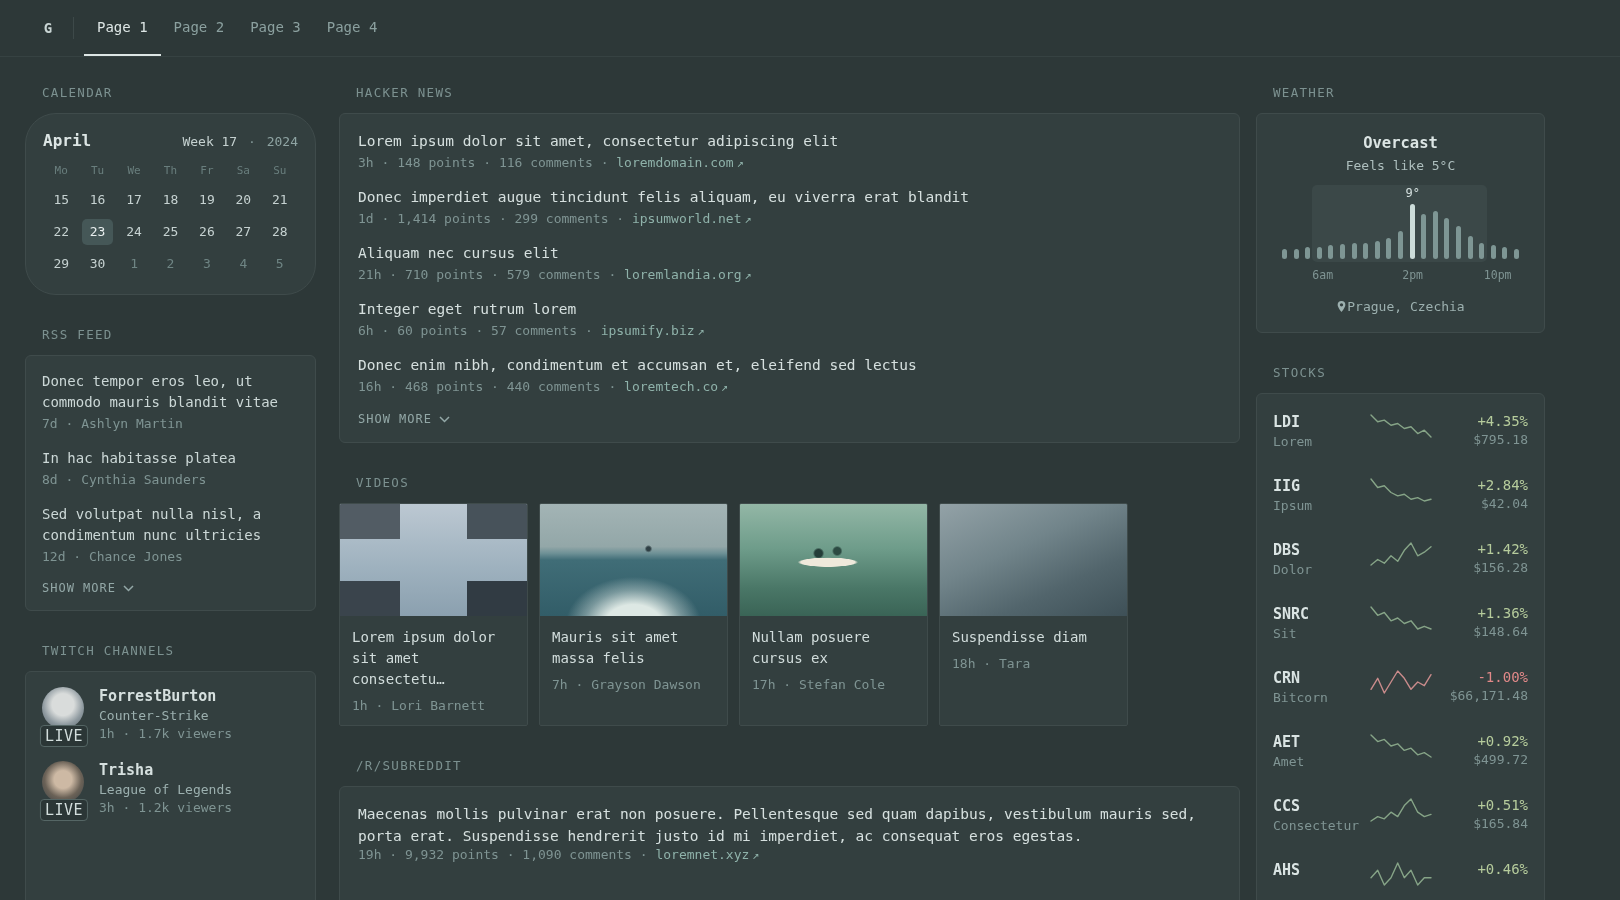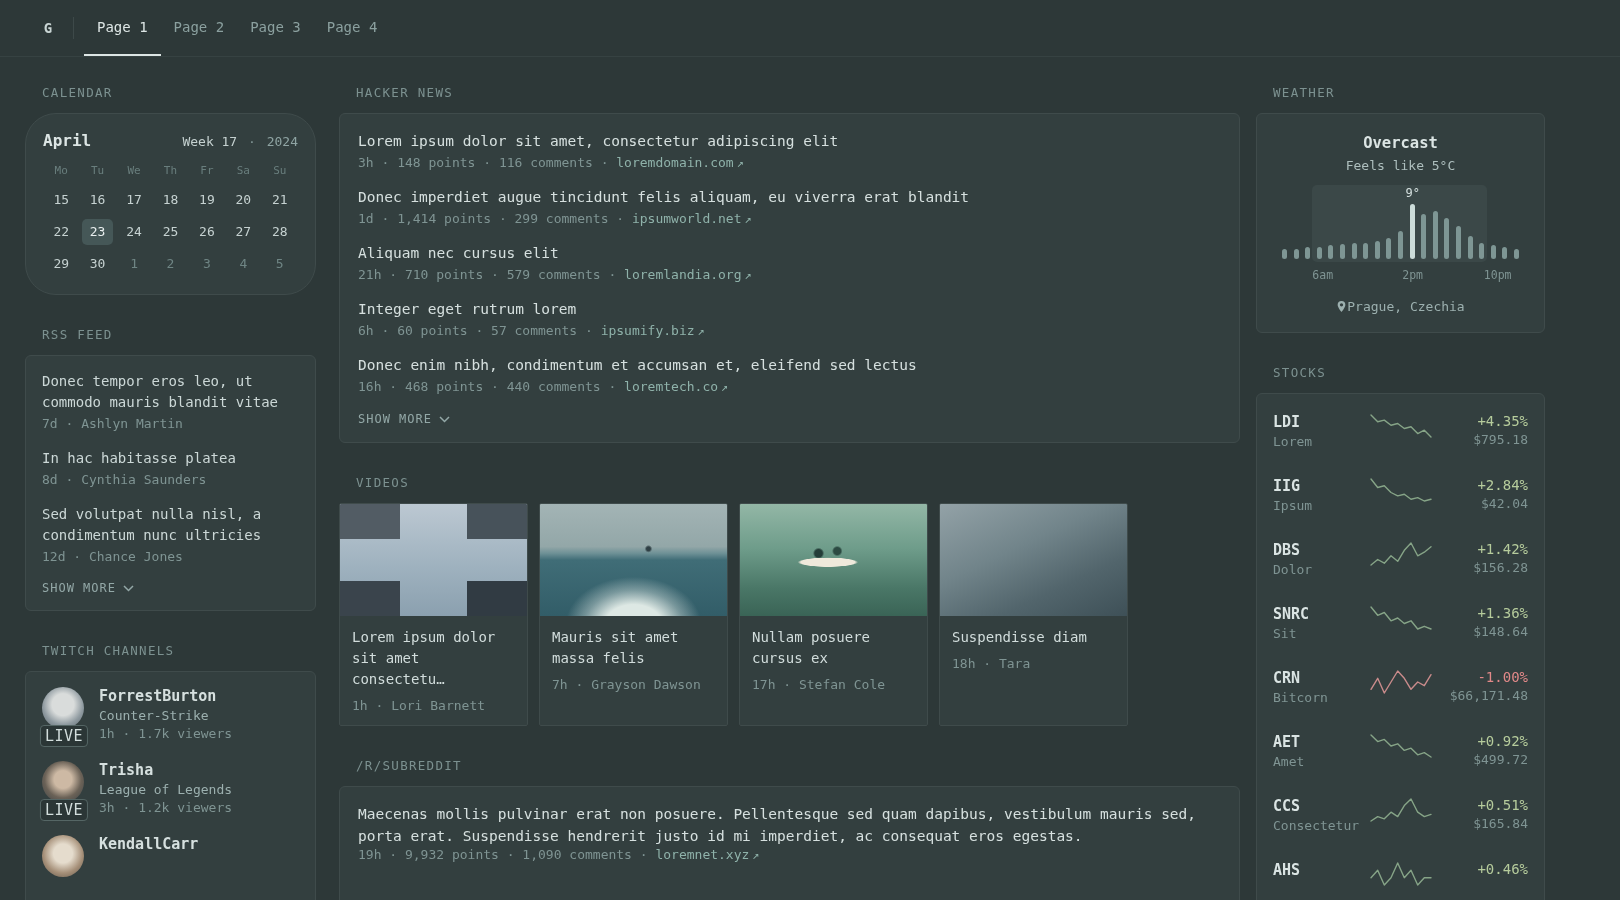--- a/index.html
+++ b/index.html
@@ -244,31 +244,20 @@
         </div>
         <div class="tw-item">
           <div class="avatar-wrap">
             <div class="avatar av-2"></div>
             <div class="live-badge">LIVE</div>
           </div>
           <div>
             <div class="tw-name">Trisha</div>
             <div class="tw-game">League of Legends</div>
             <div class="tw-meta">3h · 1.2k viewers</div>
-          </div>
-        </div>
-        <div class="tw-item">
-          <div class="avatar-wrap">
-            <div class="avatar av-3"></div>
-
-          </div>
-          <div>
-            <div class="tw-name">KendallCarr</div>
-            <div class="tw-game"></div>
-            <div class="tw-meta"></div>
           </div>
         </div>
       </div>
     </section>
 
     <section class="col-mid">
       <div class="section-header">HACKER NEWS</div>
       <div class="card hn-card">
         <div class="hn-item">
           <div class="hn-title">Lorem ipsum dolor sit amet, consectetur adipiscing elit</div>

